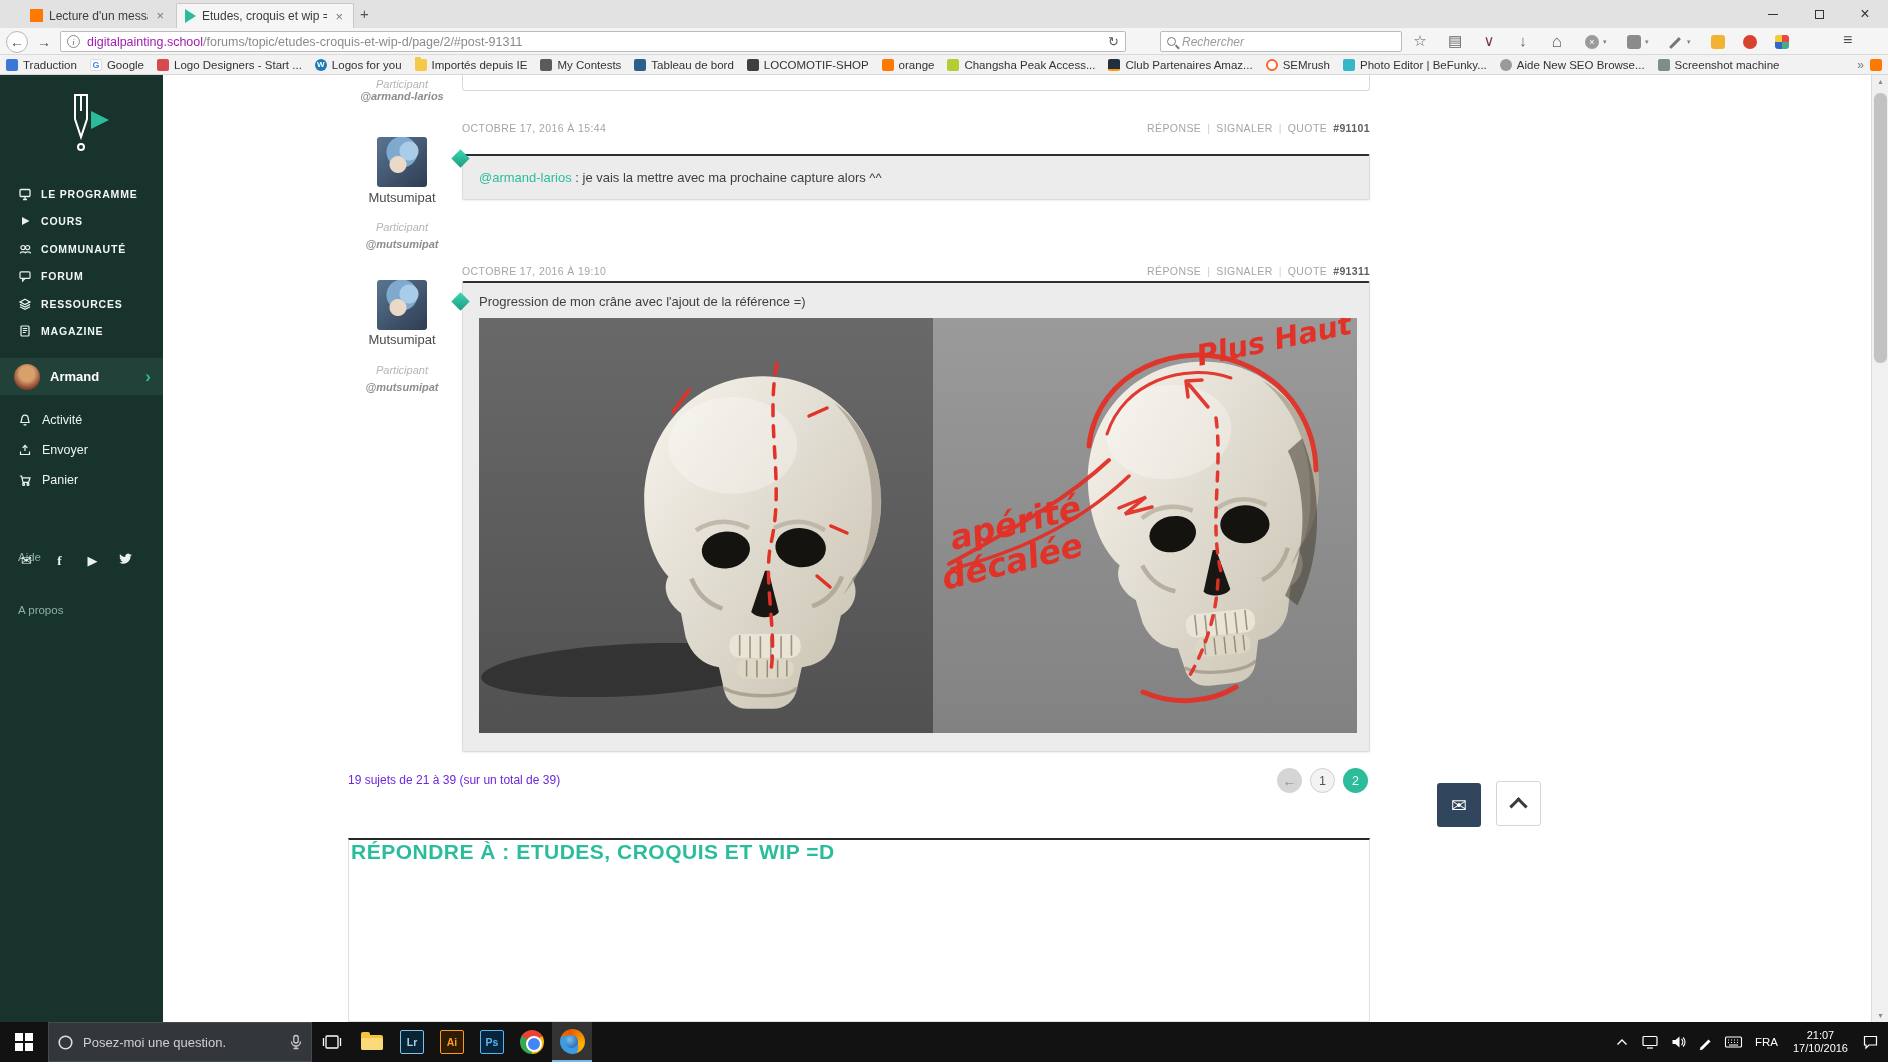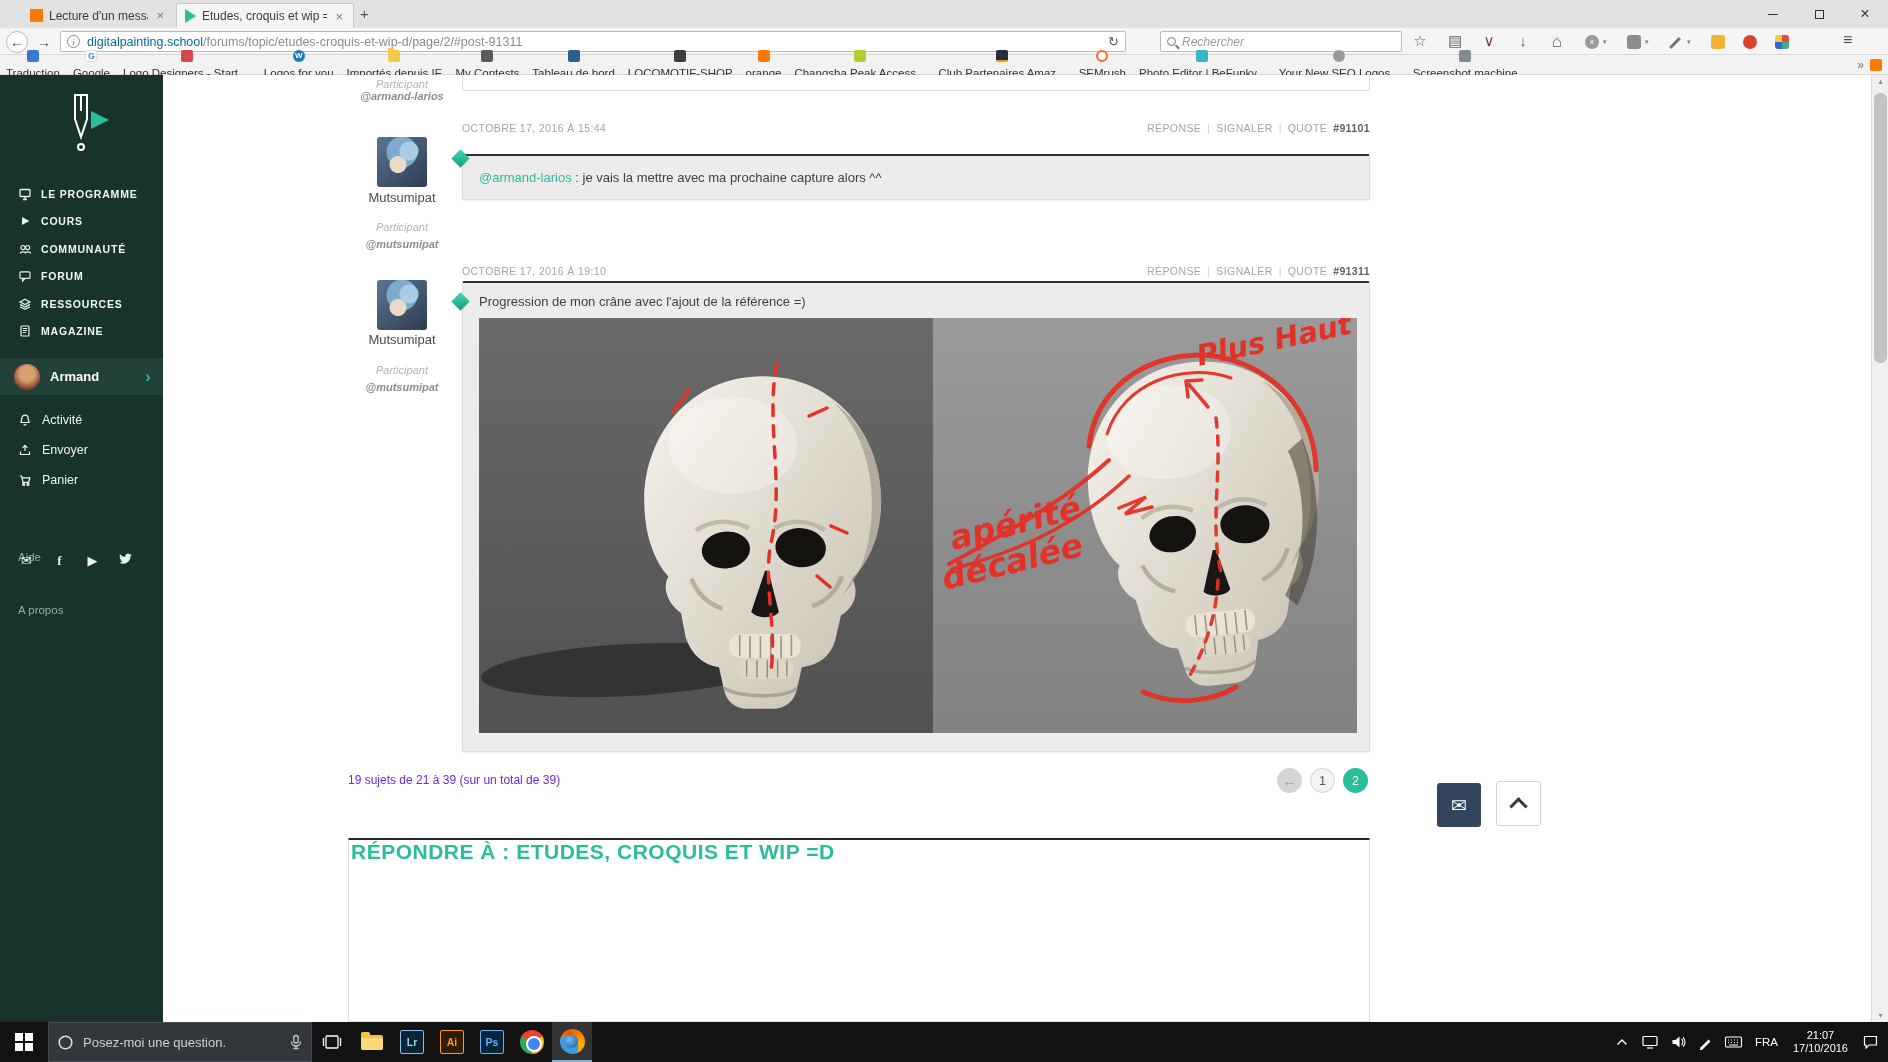--- a/index.html
+++ b/index.html
@@ -21,40 +21,40 @@
   .winctl div { width:46px; display:flex; align-items:center; justify-content:center; color:#333; }
   .ctl-bar { width:10px; height:1px; background:#333; display:block; }
   .ctl-box { width:9px; height:9px; border:1px solid #333; display:block; }
 
   .navbar { position:absolute; top:28px; left:0; right:0; height:27px; background:#f5f5f5; border-bottom:1px solid #d9d9d9; }
   .navbtn { position:absolute; top:3px; width:22px; height:22px; display:flex; align-items:center; justify-content:center; font-size:14px; color:#4f4f4f; }
   .circlebtn { border:1px solid #b9b9b9; border-radius:50%; background:#fdfdfd; }
   .urlfield { position:absolute; left:60px; top:3px; width:1066px; height:21px; background:#fff; border:1px solid #bbb; border-radius:2px; display:flex; align-items:center; padding:0 6px; gap:7px; }
   .infoicon { width:13px; height:13px; border:1px solid #8a8a8a; border-radius:50%; color:#6a6a6a; font-size:9px; font-style:italic; font-family:"Liberation Serif",serif; display:flex; align-items:center; justify-content:center; flex:none; }
   .urltext { font-size:12.5px; white-space:nowrap; overflow:hidden; flex:1; }
-  .urltext .dom { color:#0369a1; }
+  .urltext .dom { color:#a21caf; }
   .urltext .pth { color:#8a8a8a; }
   .reload { color:#5a5a5a; font-size:13px; flex:none; }
   .searchfield { position:absolute; left:1160px; top:3px; width:242px; height:21px; background:#fff; border:1px solid #bbb; border-radius:2px; display:flex; align-items:center; gap:6px; padding:0 6px; }
   .mag { width:9px; height:9px; border:1.5px solid #777; border-radius:50%; position:relative; flex:none; }
   .mag:after { content:""; position:absolute; width:5px; height:1.5px; background:#777; transform:rotate(45deg); left:7px; top:8px; }
   .searchph { font-size:12px; color:#9a9a9a; font-style:italic; }
   .tbico { position:absolute; top:4px; font-size:15px; color:#5f5f5f; width:20px; text-align:center; }
   .dd { position:absolute; top:10px; font-size:7px; color:#808080; }
   .extsq { position:absolute; top:7px; width:14px; height:14px; border-radius:3px; }
   .ext-circ { border-radius:50%; background:#9a9a9a; color:#fff; font-size:9px; text-align:center; line-height:14px; }
   .ext-grid { background:#8b8b8b; }
   .ext-pen { background:#777; clip-path:polygon(0 85%, 70% 15%, 85% 30%, 15% 100%); }
   .ext-card { background:#f2b233; }
   .ext-red { background:#d8432f; border-radius:50%; }
   .ext-color { background:conic-gradient(#e44 0 90deg,#4a8 90deg 180deg,#36c 180deg 270deg,#ec3 270deg); }
   .burger { position:absolute; top:3px; font-size:16px; color:#4a4a4a; }
 
   .bookbar { position:absolute; top:55px; left:0; right:0; height:20px; background:#f2f2f2; border-bottom:1px solid #d7d7d7; display:flex; align-items:center; padding-left:6px; }
-  .bm { display:flex; align-items:center; gap:5px; margin-right:13px; white-space:nowrap;flex-direction:column; }
+  .bm { display:flex; align-items:center; gap:5px; margin-right:13px; white-space:nowrap; }
   .bm-label { font-size:11.5px; color:#333; }
   .bmi { width:12px; height:12px; border-radius:2px; flex:none; }
   .bmi-g { background:#fff; border:1px solid #ddd; color:#4285f4; font-size:9px; font-weight:bold; text-align:center; line-height:11px; }
   .bmi-g:before { content:"G"; }
   .bmi-wp { border-radius:50%; background:#1f7bb6; color:#fff; font-size:8px; font-weight:bold; text-align:center; line-height:12px; }
   .bmi-wp:before { content:"W"; }
   .bmi-folder { background:#f5c948; position:relative; border-radius:1px 2px 2px 2px; }
   .bmi-folder:before { content:""; position:absolute; top:-2px; left:0; width:6px; height:3px; background:#f5c948; border-radius:1px 1px 0 0; }
   .bmi-ring { border-radius:50%; background:#fff; border:2.5px solid #ff642d; }
   .bmi-az { background:#232f3e; border-bottom:2px solid #ff9900; }
@@ -252,21 +252,21 @@
     <div class="bm">
         <span class="bmi bmi-ring"></span>
         <span class="bm-label">SEMrush</span>
       </div>
     <div class="bm">
         <span class="bmi" style="background:#35b6c9;"></span>
         <span class="bm-label">Photo Editor | BeFunky...</span>
       </div>
     <div class="bm">
         <span class="bmi" style="background:#9a9a9a;border-radius:50%;"></span>
-        <span class="bm-label">Your New SEO Logos...</span>
+        <span class="bm-label">Aide New SEO Browse...</span>
       </div>
     <div class="bm">
         <span class="bmi" style="background:#7f8c8d;"></span>
         <span class="bm-label">Screenshot machine</span>
       </div>
     <div class="bm-more">»</div>
     <div class="bm-orange"></div>
   </div>
 </div>
 

